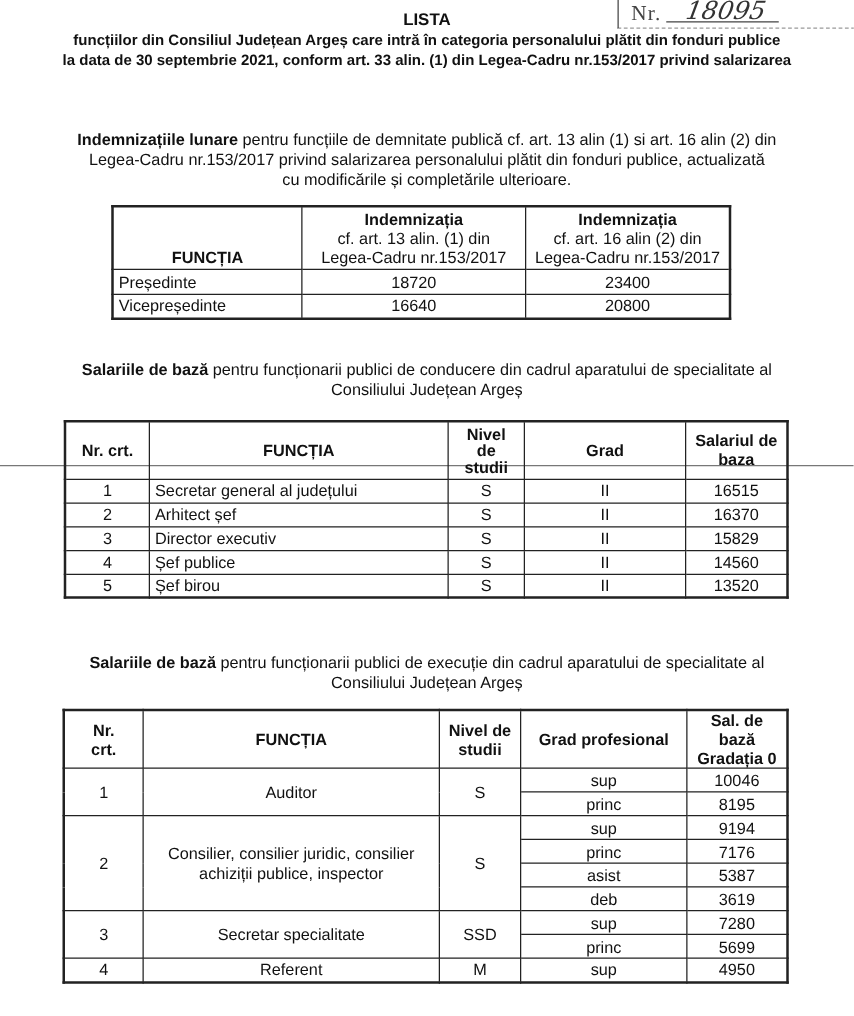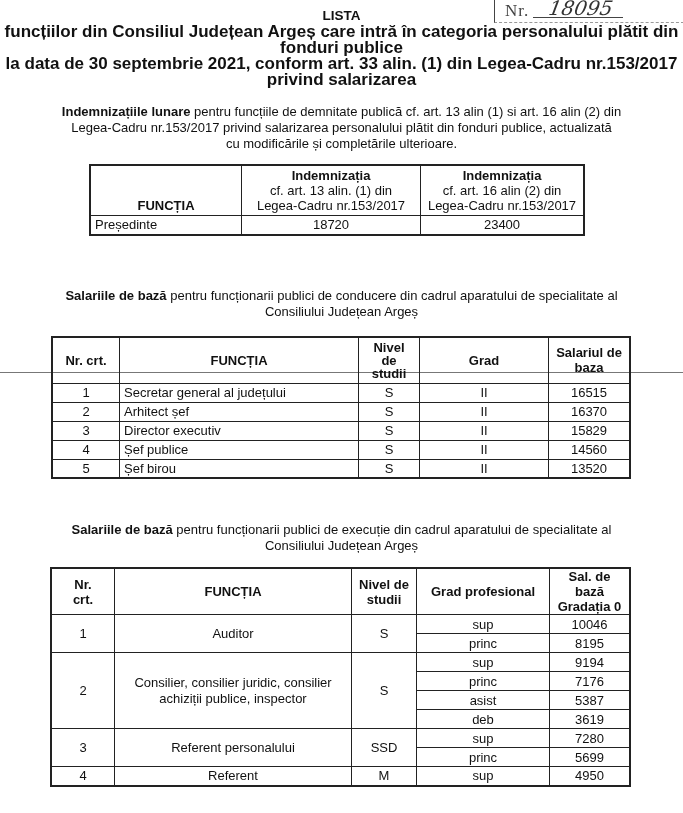--- a/index.html
+++ b/index.html
@@ -8,21 +8,21 @@
   .abs { position:absolute; }
   .center { text-align:center; }
   .stamp { left:494px; top:0px; width:189px; height:22px; border-left:1.5px solid #444;
            border-bottom:1px dashed #999; }
   .stamp-label { position:absolute; left:10px; top:1px; font-family:"Liberation Serif", serif;
                  font-size:17px; color:#444; letter-spacing:1px; }
   .stamp-line { position:absolute; left:38px; top:17px; width:90px; border-bottom:1px solid #444; }
   .stamp-num { position:absolute; left:54px; top:-4px; font-family:"DejaVu Serif", serif;
                font-style:italic; font-size:20px; color:#333; transform:skewX(-10deg); }
   .title { left:0; top:8px; width:683px; font-weight:bold; font-size:13.5px; }
-  .subtitle { left:0; top:24px; width:683px; font-weight:bold; font-size:17px; line-height:16px; }
+  .subtitle { left:0; top:24px; width:683px; font-weight:bold; font-size:12px; line-height:16px; }
   .para { font-size:13px; line-height:16px; }
   .para b { font-weight:bold; }
   table { border-collapse:collapse; position:absolute; font-size:13px; }
   td, th { border:1px solid #222; padding:0 4px; }
   .outer { border:2px solid #222; }
   th { font-weight:bold; }
   .thin { font-weight:normal; }
   .hline { position:absolute; left:0; top:372px; width:683px; border-top:1px solid #777; }
 </style>
 </head>
@@ -59,20 +59,25 @@
       <div>Indemnizația</div>
       <div class="thin">cf. art. 16 alin (2) din</div>
       <div class="thin">Legea-Cadru nr.153/2017</div>
     </th>
   </tr>
   <tr style="height:20px;">
     <td>Președinte</td>
     <td class="center">18720</td>
     <td class="center">23400</td>
   </tr>
+  <tr style="height:20px;">
+    <td>Vicepreședinte</td>
+    <td class="center">16640</td>
+    <td class="center">20800</td>
+  </tr>
 </tbody>
   </table>
 
 <div class="abs para center" style="left:0; top:288px; width:683px;text-align:center;">
   <div><b>Salariile de bază</b><span> pentru funcționarii publici de conducere din cadrul aparatului de specialitate al</span></div>
   <div>Consiliului Județean Argeș</div>
 </div>
 
 <div class="hline"></div>
 
@@ -184,21 +189,21 @@
     <td class="center">asist</td>
     <td class="center">5387</td>
   </tr>
   <tr style="height:19px;">
     <td class="center">deb</td>
     <td class="center">3619</td>
   </tr>
 
   <tr style="height:19px;">
     <td class="center" rowspan="2">3</td>
-    <td class="center" rowspan="2">Referent personalului</td>
+    <td class="center" rowspan="2">Secretar specialitate</td>
     <td class="center" rowspan="2">SSD</td>
     <td class="center">sup</td>
     <td class="center">7280</td>
   </tr>
   <tr style="height:19px;">
     <td class="center">princ</td>
     <td class="center">5699</td>
   </tr>
 
   <tr style="height:19px;">

